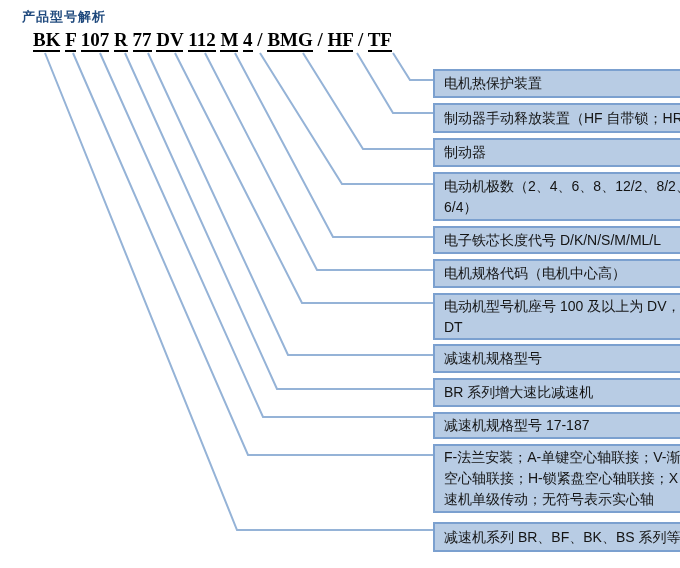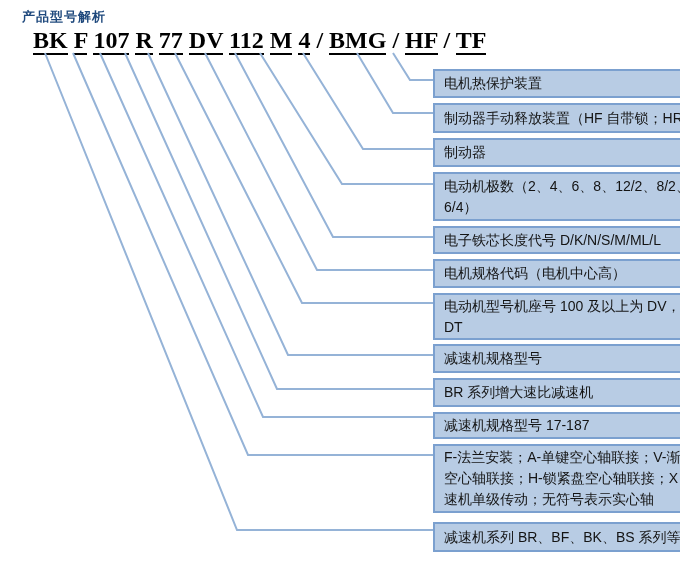--- a/index.html
+++ b/index.html
@@ -9,21 +9,21 @@
     font-family:"Liberation Sans", sans-serif;
   }
   .page-title {
     position:absolute; left:22px; top:8px;
     font-size:13px; font-weight:bold; color:var(--title-color,#1F497D);
     letter-spacing:1px;
   }
   #model-code {
     position:absolute; left:33px; top:29px;
     font-family:"Liberation Serif", serif;
-    font-weight:bold; font-size:24px; line-height:22px;
+    font-weight:bold; font-size:19px; line-height:22px;
     color:var(--code-color,#000); white-space:pre;
   }
   .code-token { border-bottom:2px solid var(--code-color,#000); padding-bottom:0px; }
   .code-sep { border-bottom:2px solid transparent; }
   #connectors { position:absolute; left:0; top:0; width:680px; height:568px; }
   #connectors polyline {
     fill:none; stroke:var(--connector-color,#95B3D7); stroke-width:2;
   }
   .label-box {
     position:absolute; left:433px; width:300px; box-sizing:border-box;

